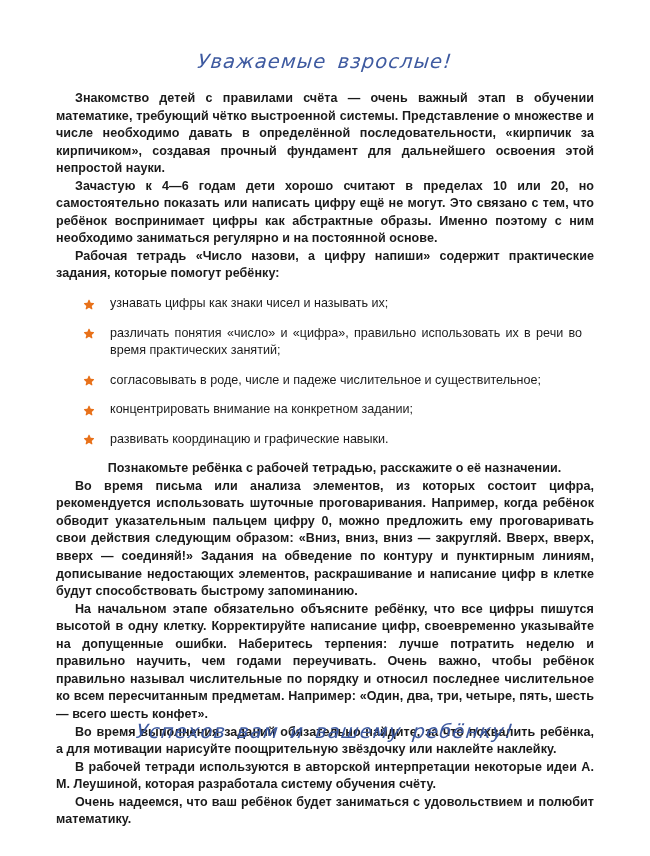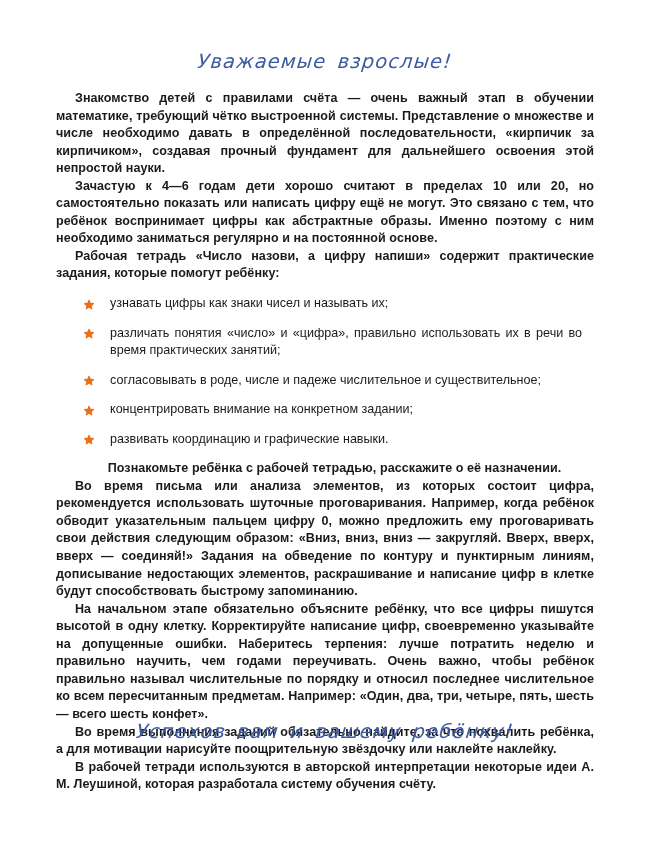--- a/index.html
+++ b/index.html
@@ -178,20 +178,21 @@
         </span>
         <span class="li-text">развивать координацию и графические навыки.</span>
       </li>
     </ul>
 
     <p class="para noj">Познакомьте ребёнка с рабочей тетрадью, расскажите о её назначении.</p>
     <p class="para">Во время письма или анализа элементов, из которых состоит цифра, рекомендуется использовать шуточные проговаривания. Например, когда ребёнок обводит указательным пальцем цифру 0, можно предложить ему проговаривать свои действия следующим образом: «Вниз, вниз, вниз — закругляй. Вверх, вверх, вверх — соединяй!» Задания на обведение по контуру и пунктирным линиям, дописывание недостающих элементов, раскрашивание и написание цифр в клетке будут способствовать быстрому запоминанию.</p>
     <p class="para">На начальном этапе обязательно объясните ребёнку, что все цифры пишутся высотой в одну клетку. Корректируйте написание цифр, своевременно указывайте на допущенные ошибки. Наберитесь терпения: лучше потратить неделю и правильно научить, чем годами переучивать. Очень важно, чтобы ребёнок правильно называл числительные по порядку и относил последнее числительное ко всем пересчитанным предметам. Например: «Один, два, три, четыре, пять, шесть — всего шесть конфет».</p>
     <p class="para">Во время выполнения заданий обязательно найдите, за что похвалить ребёнка, а для мотивации нарисуйте поощрительную звёздочку или наклейте наклейку.</p>
     <p class="para">В рабочей тетради используются в авторской интерпретации некоторые идеи А. М. Леушиной, которая разработала систему обучения счёту.</p>
+    <p class="para">Очень надеемся, что ваш ребёнок будет заниматься с удовольствием и полюбит математику.</p>
 
   </div>
 
   <div class="closing-wrap">
     <div class="script-heading">Успехов вам и вашему ребёнку!</div>
   </div>
 
 </div>
 
 </body></html>

